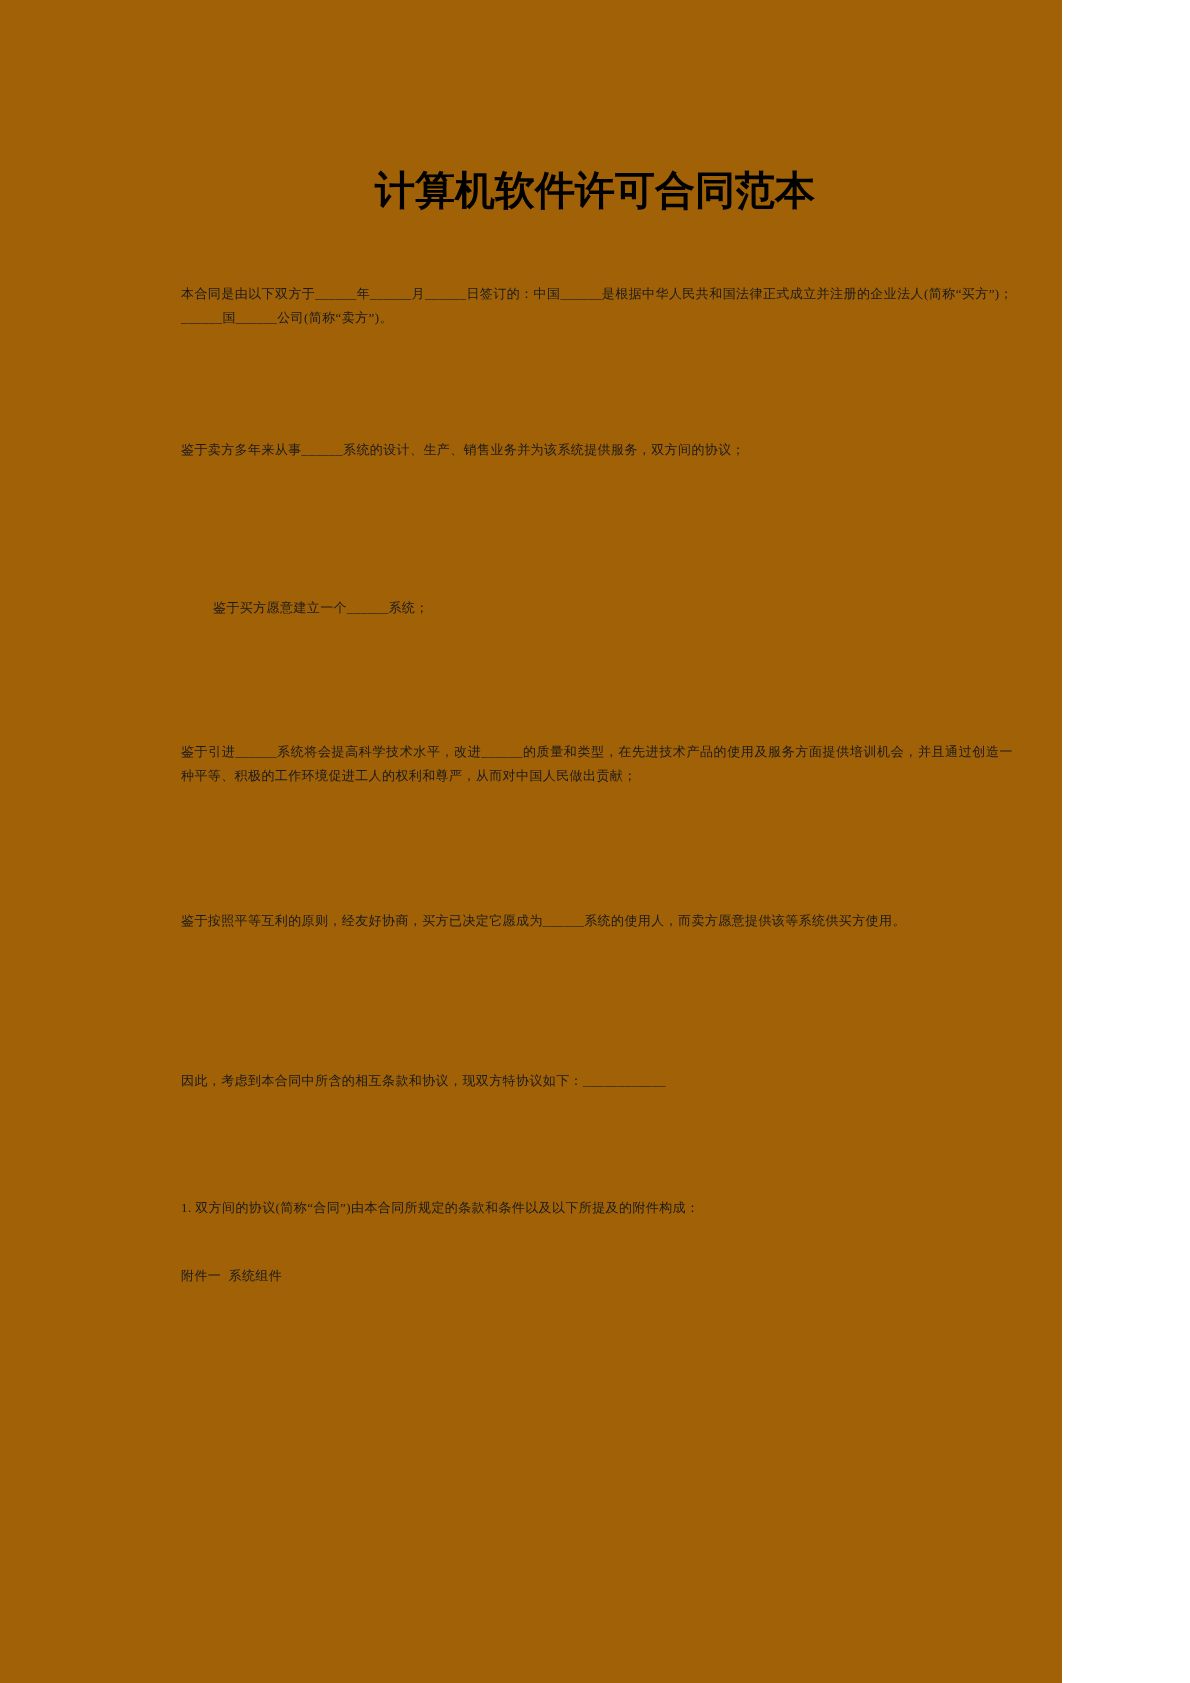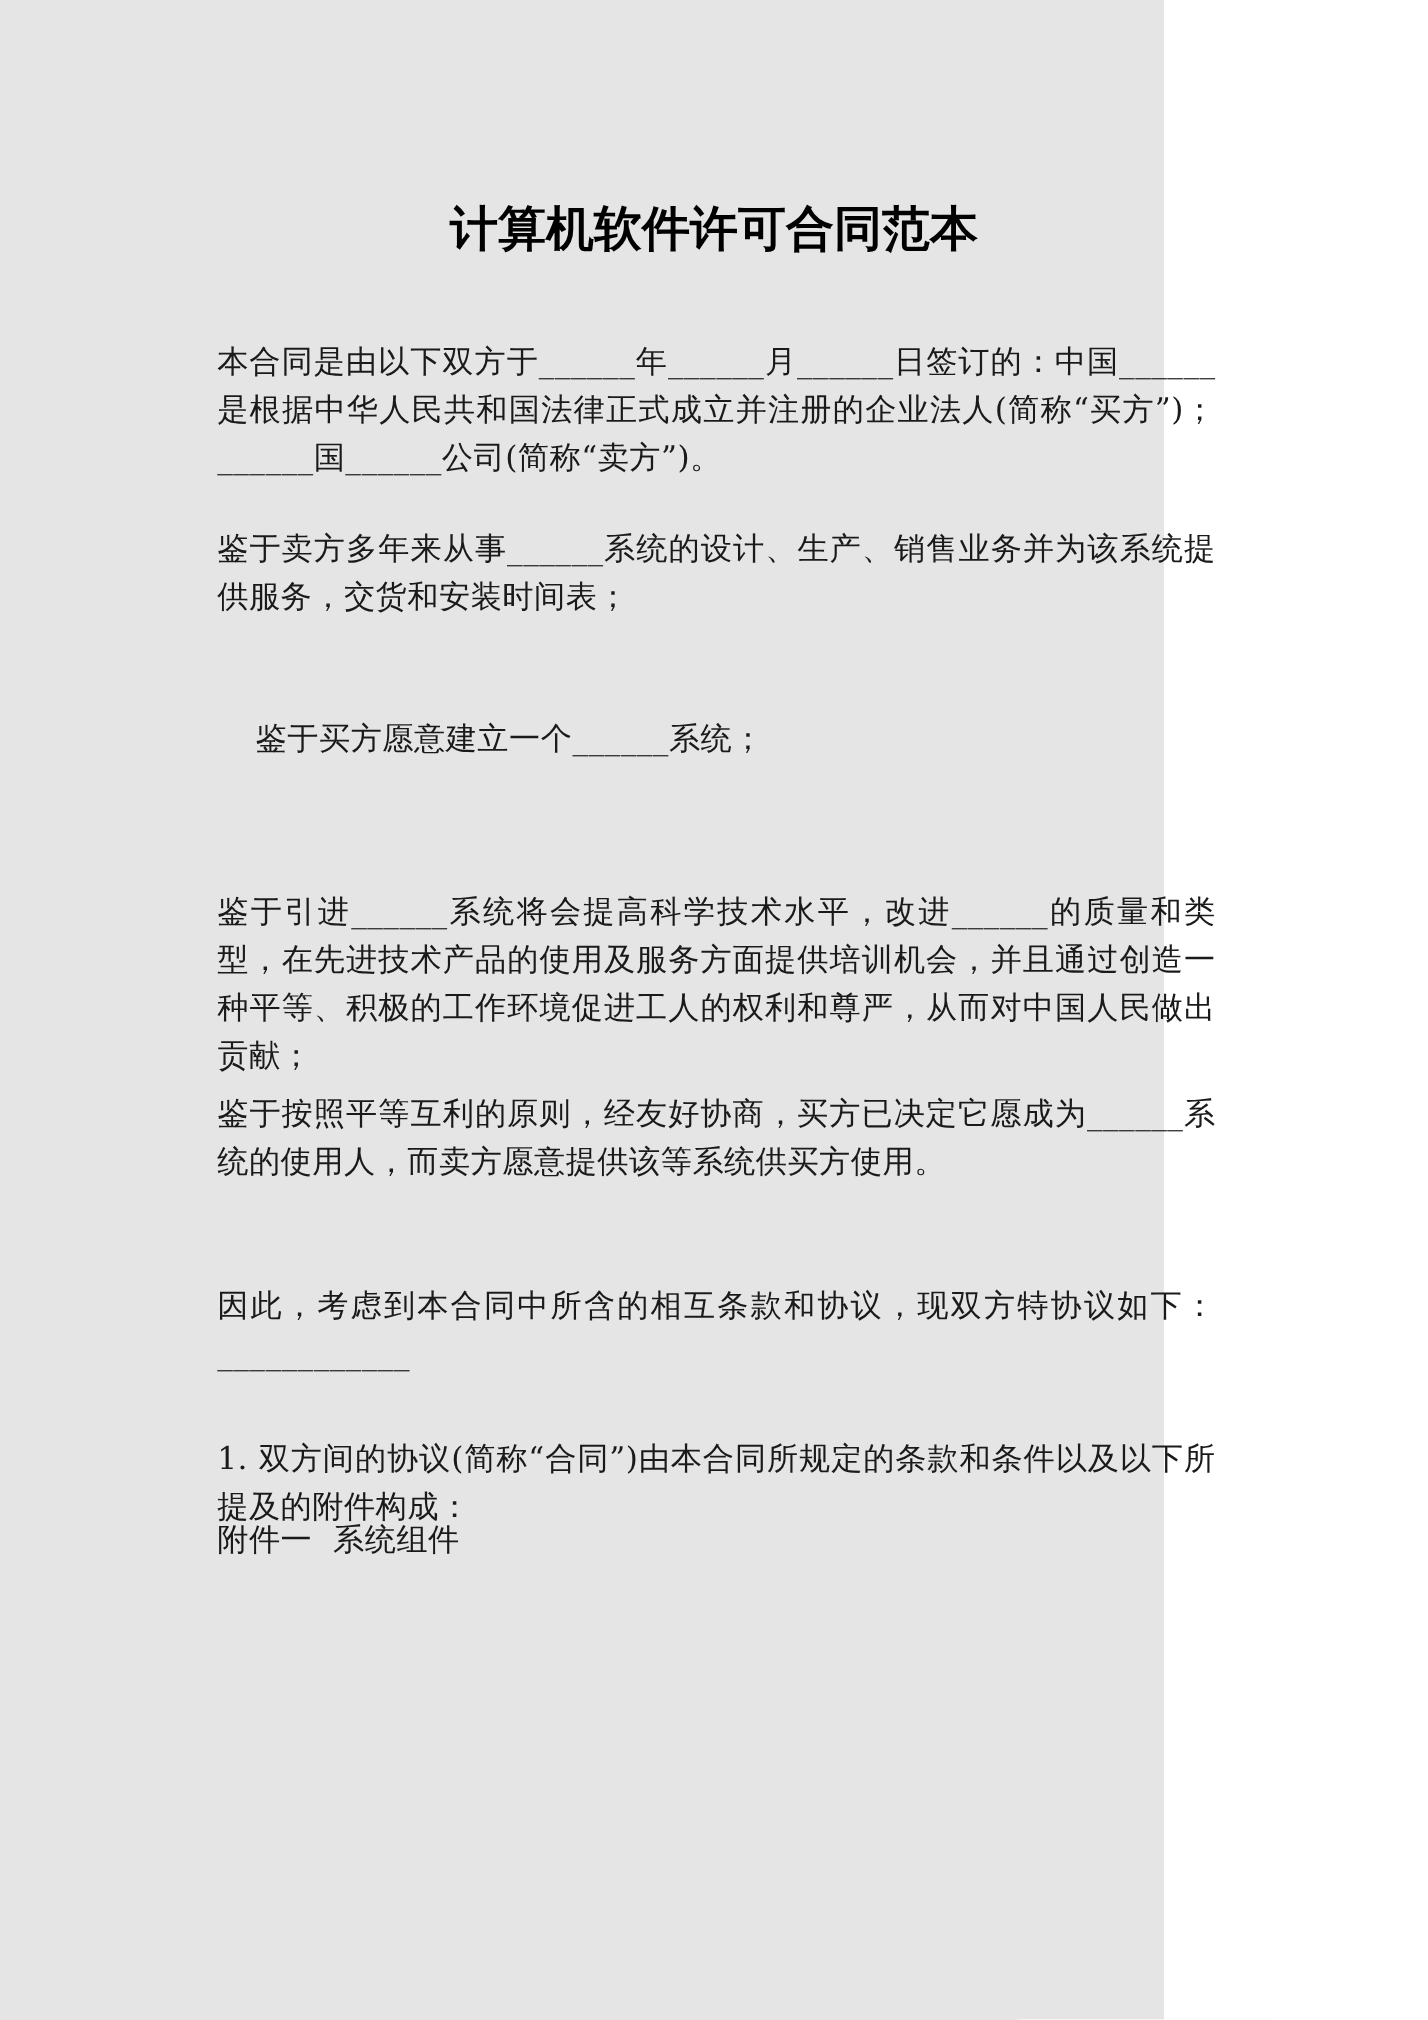--- a/index.html
+++ b/index.html
@@ -1,38 +1,38 @@
 <!DOCTYPE html>
 <html><head>
   <meta charset="utf-8">
   <style>
     html, body { margin: 0; padding: 0; background: #ffffff; }
     body { width: 1190px; height: 1683px; position: relative; overflow: hidden;
            font-family: "DejaVu Serif", "Liberation Serif", serif; color: #1a1a1a; }
-    .page { position: absolute; left: 0; top: 0; width: 970px; height: 1683px; background: #e5e5e5; }
+    .page { position: absolute; left: 0; top: 0; width: 1062px; height: 1683px; background: #a16207; font-family: Liberation Serif, serif; }
     .title { position: absolute; left: 0; width: 1190px; top: 163px; text-align: center;
              font-size: 40px; font-weight: bold; line-height: 56px; color: #000; letter-spacing: 0px; }
-    .para { position: absolute; left: 181px; width: 832px; font-size: 26px; line-height: 40px;
+    .para { position: absolute; left: 181px; width: 832px; font-size: 13px; line-height: 24px;
             text-align: justify; text-align-last: left; letter-spacing: 0.4px; }
     .p1 { top: 282px; }
     .p2 { top: 438px; }
     .p3 { top: 596px; margin-left: 32px; }
     .p4 { top: 740px; }
     .p5 { top: 909px; }
     .p6 { top: 1069px; }
     .p7 { top: 1196px; }
     .p8 { top: 1264px; }
     .p9 { top: 1444px; }
   </style>
 </head>
 <body>
 
 <div class="page">
   <div class="title">计算机软件许可合同范本</div>
   <div class="para p1">本合同是由以下双方于______年______月______日签订的：中国______是根据中华人民共和国法律正式成立并注册的企业法人(简称“买方”)；______国______公司(简称“卖方”)。</div>
-  <div class="para p2">鉴于卖方多年来从事______系统的设计、生产、销售业务并为该系统提供服务，交货和安装时间表；</div>
+  <div class="para p2">鉴于卖方多年来从事______系统的设计、生产、销售业务并为该系统提供服务，双方间的协议；</div>
   <div class="para p3">鉴于买方愿意建立一个______系统；</div>
   <div class="para p4">鉴于引进______系统将会提高科学技术水平，改进______的质量和类型，在先进技术产品的使用及服务方面提供培训机会，并且通过创造一种平等、积极的工作环境促进工人的权利和尊严，从而对中国人民做出贡献；</div>
   <div class="para p6">因此，考虑到本合同中所含的相互条款和协议，现双方特协议如下：____________</div>
   <div class="para p5">鉴于按照平等互利的原则，经友好协商，买方已决定它愿成为______系统的使用人，而卖方愿意提供该等系统供买方使用。</div>
   <div class="para p7">1. 双方间的协议(简称“合同”)由本合同所规定的条款和条件以及以下所提及的附件构成：</div>
   <div class="para p8" style="white-space: pre;">附件一  系统组件</div>
 </div>
 
 </body></html>

